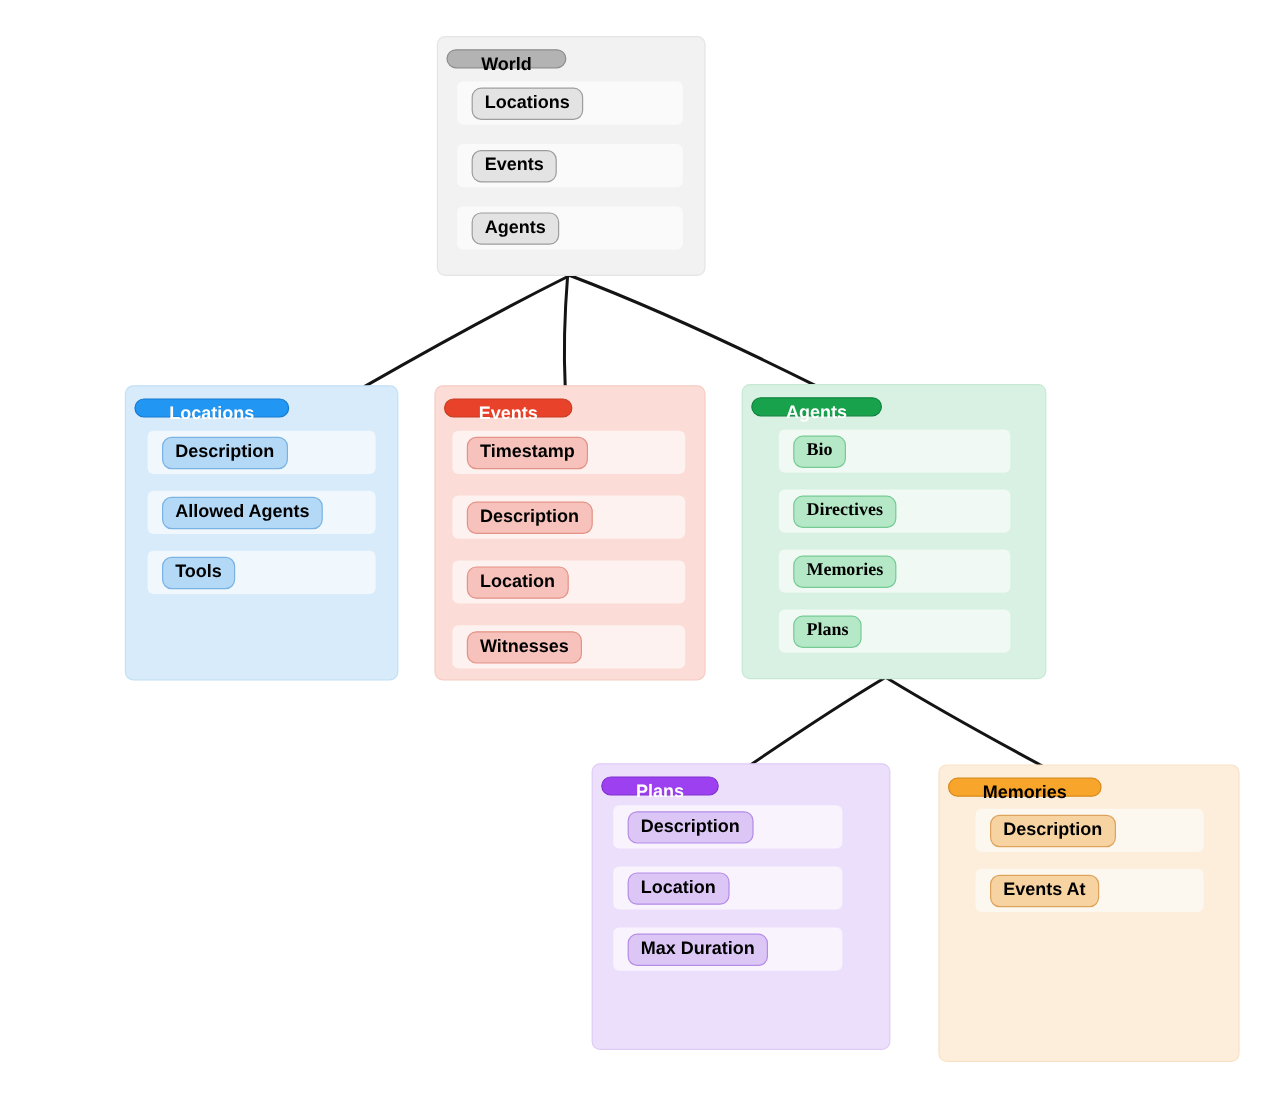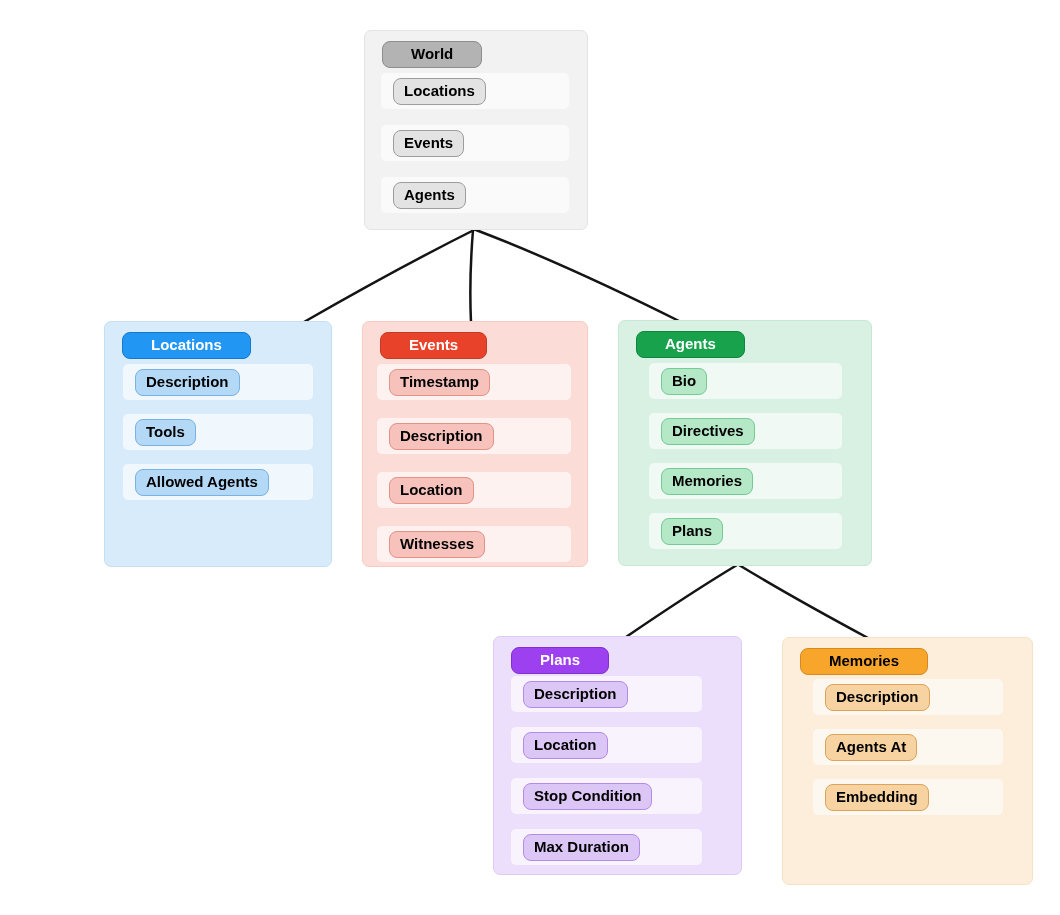--- a/index.html
+++ b/index.html
@@ -25,22 +25,22 @@
     position: absolute;
     z-index: 2;
     box-sizing: border-box;
     border-radius: 7px;
     border: 1px solid var(--box-border);
     background: var(--box-bg);
     padding-top: 10px;
   }
   .title-pill {
     display: inline-block;
-    margin-left: 17px;
-    height: 27px;
+    margin-left: 7px;
+    height: 16px;
     line-height: 24px;
     padding: 0 28px;
     box-sizing: border-box;
     border-radius: 8px;
     border: 1.5px solid var(--title-border);
     background: var(--title-bg);
     color: var(--title-text);
     font-weight: 700;
     font-size: 15px;
     white-space: nowrap;
@@ -108,24 +108,24 @@
       </div>
   </section>
 
   <section class="node" style="left: 104px; top: 321px; width: 228px; height: 246px; --box-bg: #d7ebfa; --box-border: #c3e0f5; --row-bg: #f0f8fd; --title-bg: #2196f3; --title-border: #1478cd; --title-text: #ffffff; --item-bg: #b3d9f7; --item-border: #79b2e3; --item-text: #000000;">
     <div class="title-pill">Locations</div>
     <div class="rows" style="margin:5px 18px 0 18px; gap:14px;">
         <div class="row">
           <div class="item-pill">Description</div>
         </div>
         <div class="row">
-          <div class="item-pill">Tools</div>
+          <div class="item-pill">Allowed Agents</div>
         </div>
         <div class="row">
-          <div class="item-pill">Allowed Agents</div>
+          <div class="item-pill">Tools</div>
         </div>
       </div>
   </section>
 
   <section class="node" style="left: 362px; top: 321px; width: 226px; height: 246px; --box-bg: #fbdcd6; --box-border: #f6ccc4; --row-bg: #fdf2ef; --title-bg: #e8432a; --title-border: #c53a22; --title-text: #ffffff; --item-bg: #f6c2bb; --item-border: #e49186; --item-text: #000000;">
     <div class="title-pill">Events</div>
     <div class="rows" style="margin:5px 16px 0 14px; gap:18px;">
         <div class="row">
           <div class="item-pill">Timestamp</div>
         </div>
@@ -136,21 +136,21 @@
           <div class="item-pill">Location</div>
         </div>
         <div class="row">
           <div class="item-pill">Witnesses</div>
         </div>
       </div>
   </section>
 
   <section class="node" style="left: 618px; top: 320px; width: 254px; height: 246px; --box-bg: #d8f1e2; --box-border: #c6e8d4; --row-bg: #f0f9f4; --title-bg: #17a24b; --title-border: #108540; --title-text: #ffffff; --item-bg: #b4e8c6; --item-border: #74cb93; --item-text: #000000;">
     <div class="title-pill">Agents</div>
-    <div class="rows" style="margin:5px 29px 0 30px; gap:14px;">
+    <div class="rows" style="margin:5px 29px 0 30px; gap:14px;font-family:Liberation Serif, serif;">
         <div class="row">
           <div class="item-pill">Bio</div>
         </div>
         <div class="row">
           <div class="item-pill">Directives</div>
         </div>
         <div class="row">
           <div class="item-pill">Memories</div>
         </div>
         <div class="row">
@@ -162,36 +162,30 @@
   <section class="node" style="left: 493px; top: 636px; width: 249px; height: 239px; --box-bg: #ecdffb; --box-border: #dfcbf6; --row-bg: #f8f3fd; --title-bg: #9d41f0; --title-border: #8030d0; --title-text: #ffffff; --item-bg: #dcc6f6; --item-border: #b48be7; --item-text: #000000;">
     <div class="title-pill">Plans</div>
     <div class="rows" style="margin:2px 39px 0 17px; gap:15px;">
         <div class="row">
           <div class="item-pill">Description</div>
         </div>
         <div class="row">
           <div class="item-pill">Location</div>
         </div>
         <div class="row">
-          <div class="item-pill">Stop Condition</div>
-        </div>
-        <div class="row">
           <div class="item-pill">Max Duration</div>
         </div>
       </div>
   </section>
 
   <section class="node" style="left: 782px; top: 637px; width: 251px; height: 248px; --box-bg: #fdeedb; --box-border: #f8e2c6; --row-bg: #fdf8ef; --title-bg: #f8a62b; --title-border: #d8891c; --title-text: #000000; --item-bg: #f6d3a1; --item-border: #dda35c; --item-text: #000000;">
     <div class="title-pill">Memories</div>
     <div class="rows" style="margin:4px 29px 0 30px; gap:14px;">
         <div class="row">
           <div class="item-pill">Description</div>
         </div>
         <div class="row">
-          <div class="item-pill">Agents At</div>
-        </div>
-        <div class="row">
-          <div class="item-pill">Embedding</div>
+          <div class="item-pill">Events At</div>
         </div>
       </div>
   </section>
 
 </div>
 
 </body></html>

